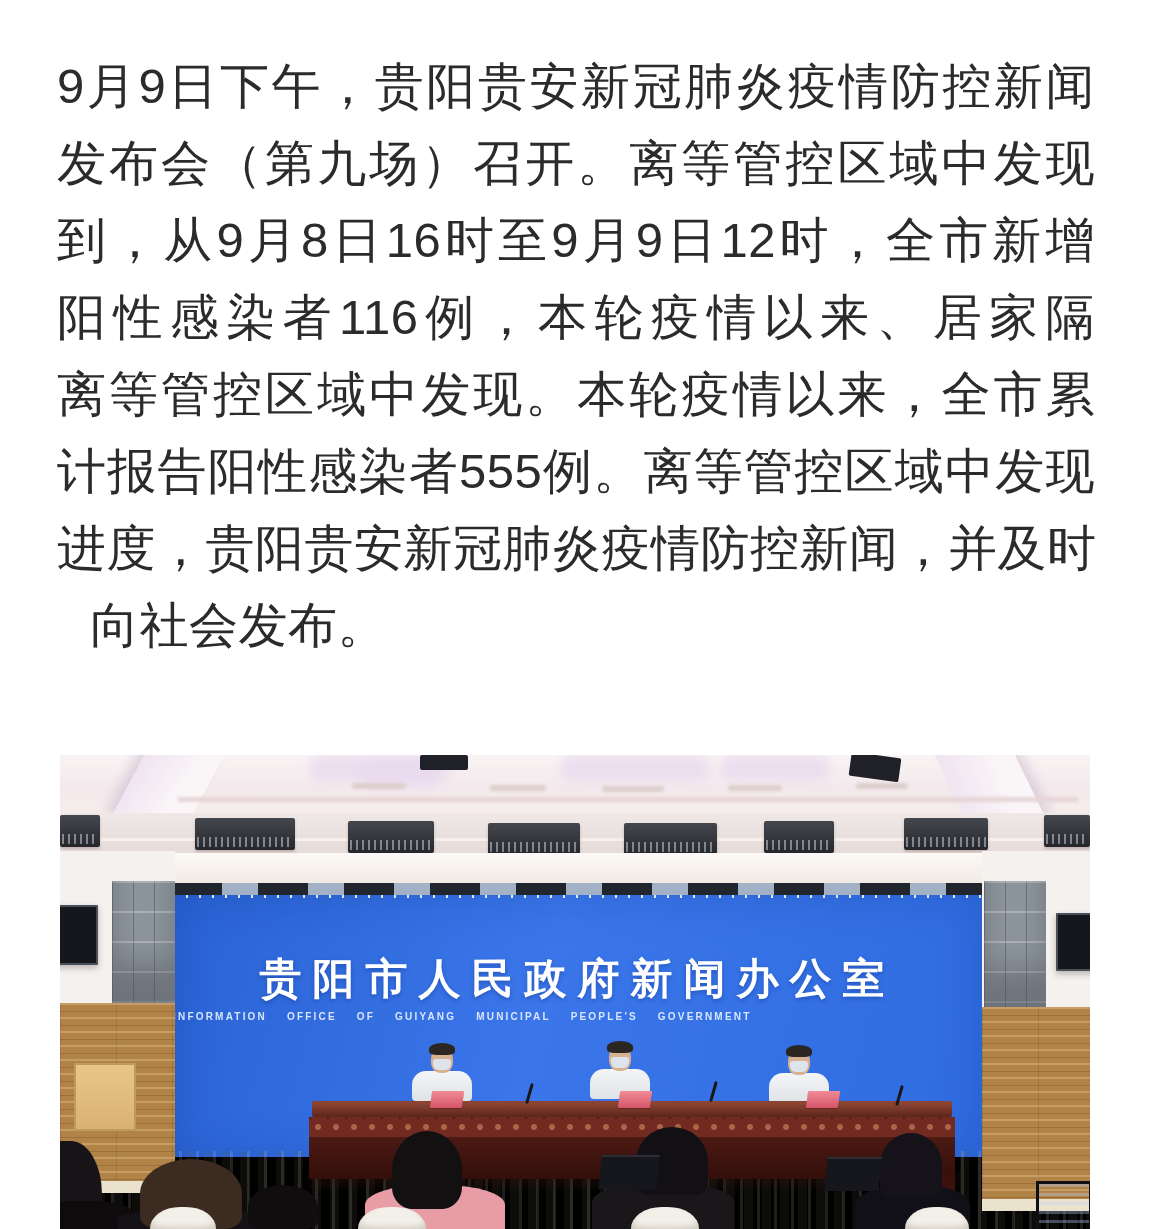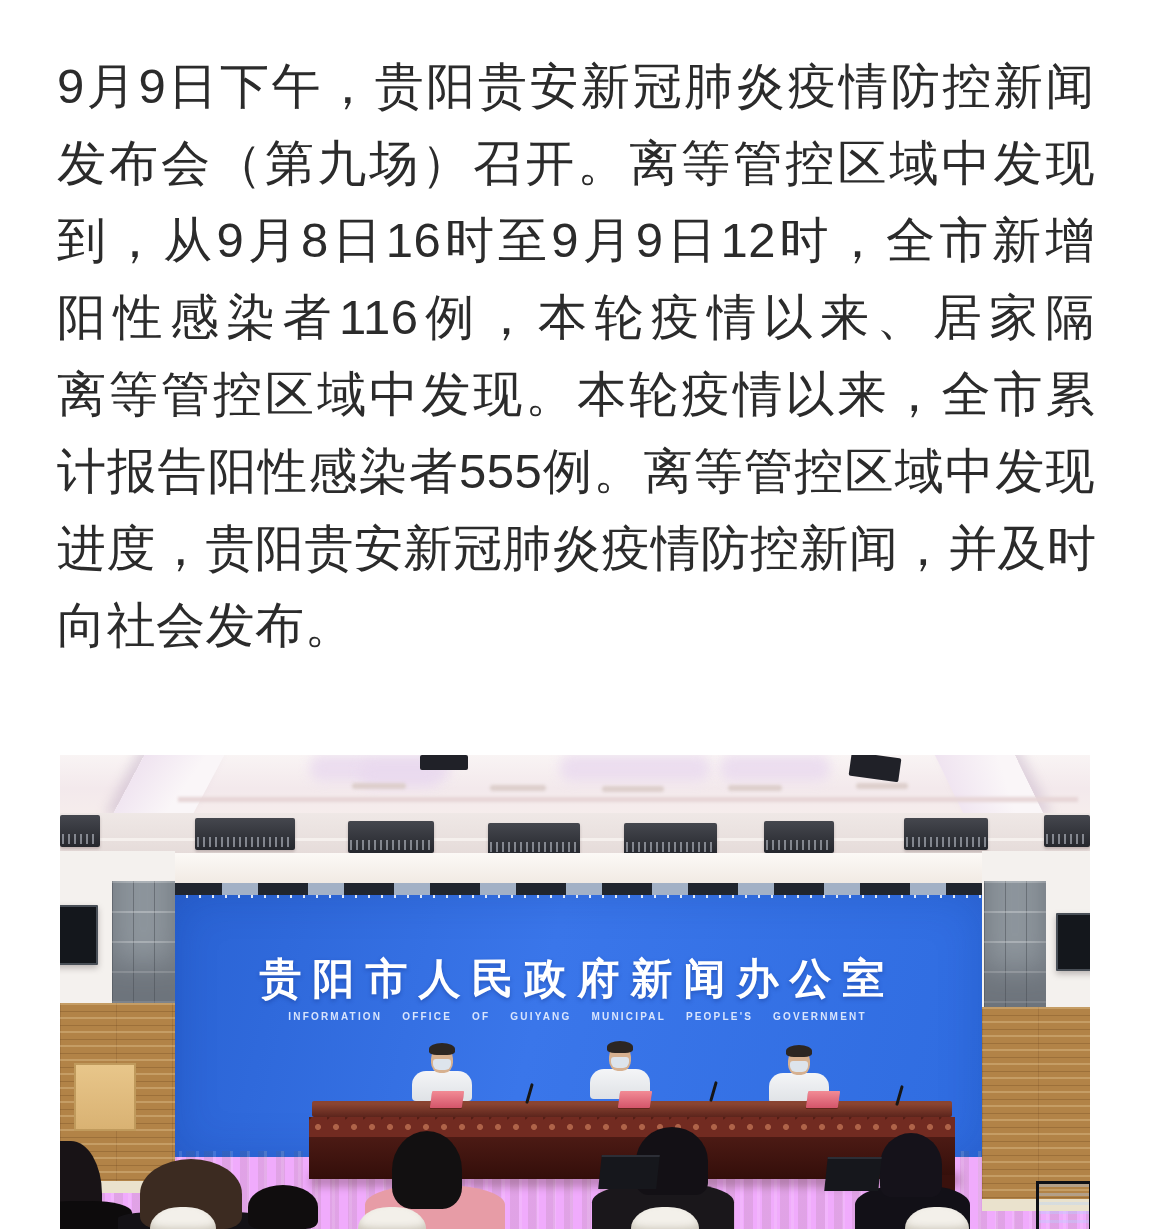--- a/index.html
+++ b/index.html
@@ -10,26 +10,26 @@
     position:relative;
   }
   
   .article { padding:48px 57px 0 57px; }
   .article-line {
     font-size:49px; line-height:77px; color:#2b2b2b;
     font-weight:500; letter-spacing:0.5px;
     text-align:justify; text-align-last:justify;
     white-space:nowrap;
   }
-  .article-line.last { text-align-last:left; }
+  .article-line.last { text-align-last:left;margin-left:33px; }
 
   
   .photo {
     position:absolute; left:60px; top:755px; width:1030px; height:474px;
-    overflow:hidden; background:#f0abfc;
+    overflow:hidden; background:#000000;
   }
   .photo * { position:absolute; }
 
   
   .ceiling { left:0; top:0; width:1030px; height:60px;
     background:linear-gradient(180deg,#f9f4f4 0%,#f3e9ec 55%,#f6edec 100%); }
   .ceil-glow { top:0; height:26px; border-radius:10px;
     background:#e9d9ef; filter:blur(6px); opacity:.8; }
   .cg1 { left:250px; width:140px; } .cg2 { left:500px; width:150px; }
   .cg3 { left:660px; width:110px; } .cg4 { left:300px; top:6px; width:80px; }
@@ -74,21 +74,21 @@
   
   .screen { left:113px; top:140px; width:809px; height:262px;
     background:linear-gradient(104deg,#2a63d4 0%,#3a76ea 45%,#2f6ce0 100%);
     box-shadow:inset 0 0 46px rgba(10,40,120,.2), -3px 0 0 rgba(25,45,95,.45),
                3px 0 0 rgba(25,45,95,.35); }
   .screen::before { content:""; position:absolute; left:0; right:0; top:0; height:3px;
     background:repeating-linear-gradient(90deg,rgba(255,255,255,.85) 0 2px,transparent 2px 13px); }
   .screen-title { left:0; top:56px; width:100%; text-align:center;
     font-size:42px; font-weight:700; color:#ffffff; letter-spacing:11px;
     text-shadow:0 2px 4px rgba(15,45,130,.4); white-space:nowrap; }
-  .screen-subtitle { left:0; top:116px; width:100%; text-align:center;
+  .screen-subtitle { left:0; top:116px; width:100%; 
     font-size:10px; font-weight:700; color:#e7efff; letter-spacing:2.2px;
     word-spacing:15px; white-space:nowrap; opacity:.92; }
 
   
   .floor { left:0; top:396px; width:1030px; height:78px;
     background:linear-gradient(180deg,#c3ba9d 0 12px,#d4cbb1 34px,#cec5a9 100%);
     background-image:repeating-linear-gradient(90deg,rgba(255,255,255,.12) 0 3px,transparent 3px 17px),
       repeating-linear-gradient(90deg,rgba(110,100,70,.12) 0 9px,transparent 9px 18px); }
 
   

